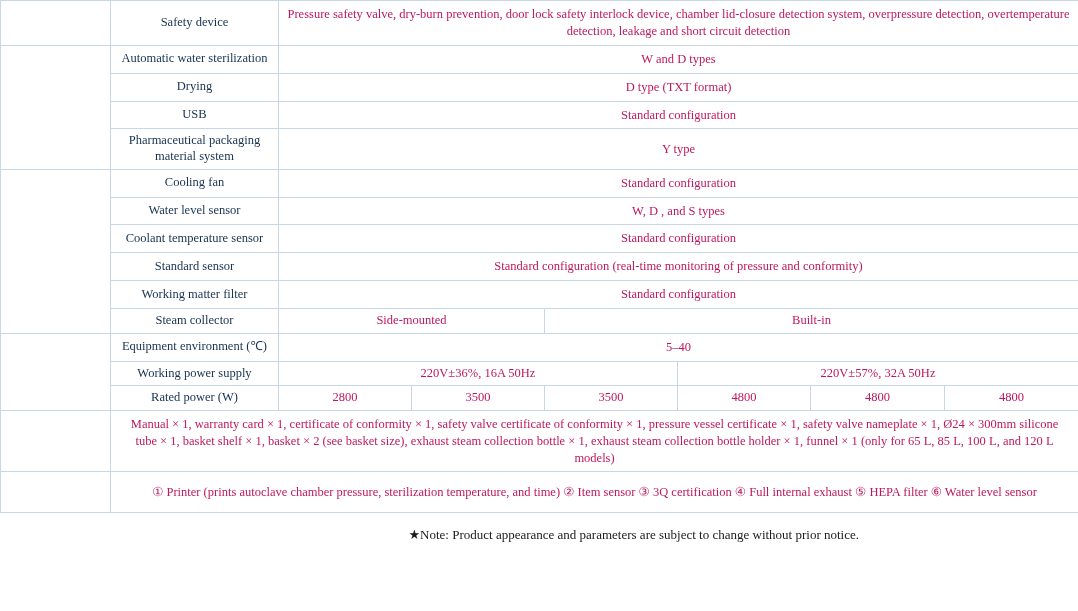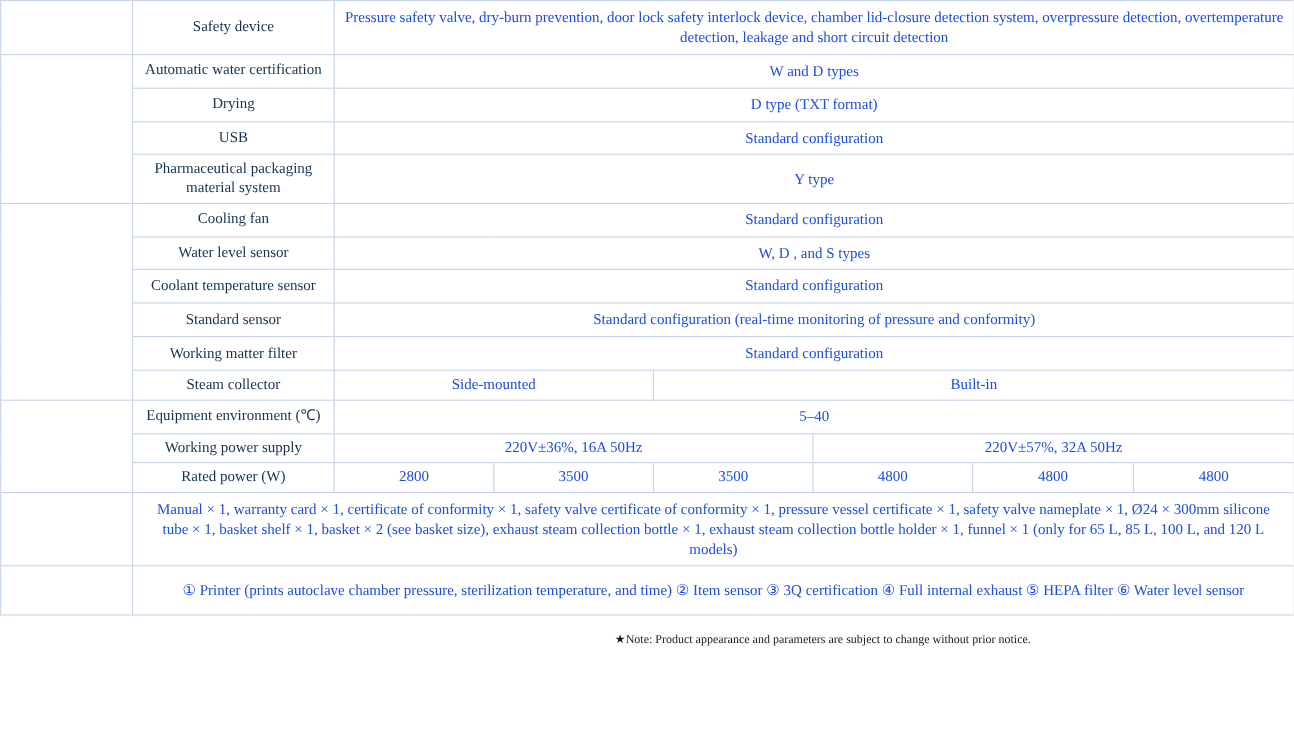--- a/index.html
+++ b/index.html
@@ -41,30 +41,30 @@
     padding: 6px 4px;
   }
   td.sub {
     background: #dce6f4;
     color: #16324f;
     font-size: 13px;
     border: 1px solid #ffffff;
   }
   td.val {
     background: #ffffff;
-    color: #1d4ed8;
+    color: #be185d;
     border: 1px solid #c9d6e8;
   }
   td.val.tight {
     line-height: 1.35;
     padding: 5px 8px;
   }
   .note {
     text-align: right;
-    font-size: 10px;
+    font-size: 13px;
     color: #1a1a1a;
     padding: 14px 6px 0 0;
   }
 </style>
 </head>
 <body>
 
 <div class="sheet">
   <table class="spec">
     <colgroup>
@@ -78,21 +78,21 @@
       <col style="width:134px">
     </colgroup>
     <tbody>
         <tr>
           <td class="cat">Safety</td>
           <td class="sub">Safety device</td>
           <td class="val tight" colspan="6">Pressure safety valve, dry-burn prevention, door lock safety interlock device, chamber lid-closure detection system, overpressure detection, overtemperature detection, leakage and short circuit detection</td>
         </tr>
         <tr>
           <td class="cat" rowspan="4">Equipment functions</td>
-          <td class="sub">Automatic water certification</td>
+          <td class="sub">Automatic water sterilization</td>
           <td class="val tight" colspan="6">W and D types</td>
         </tr>
         <tr>
           <td class="sub">Drying</td>
           <td class="val tight" colspan="6">D type (TXT format)</td>
         </tr>
         <tr>
           <td class="sub">USB</td>
           <td class="val tight" colspan="6">Standard configuration</td>
         </tr>

